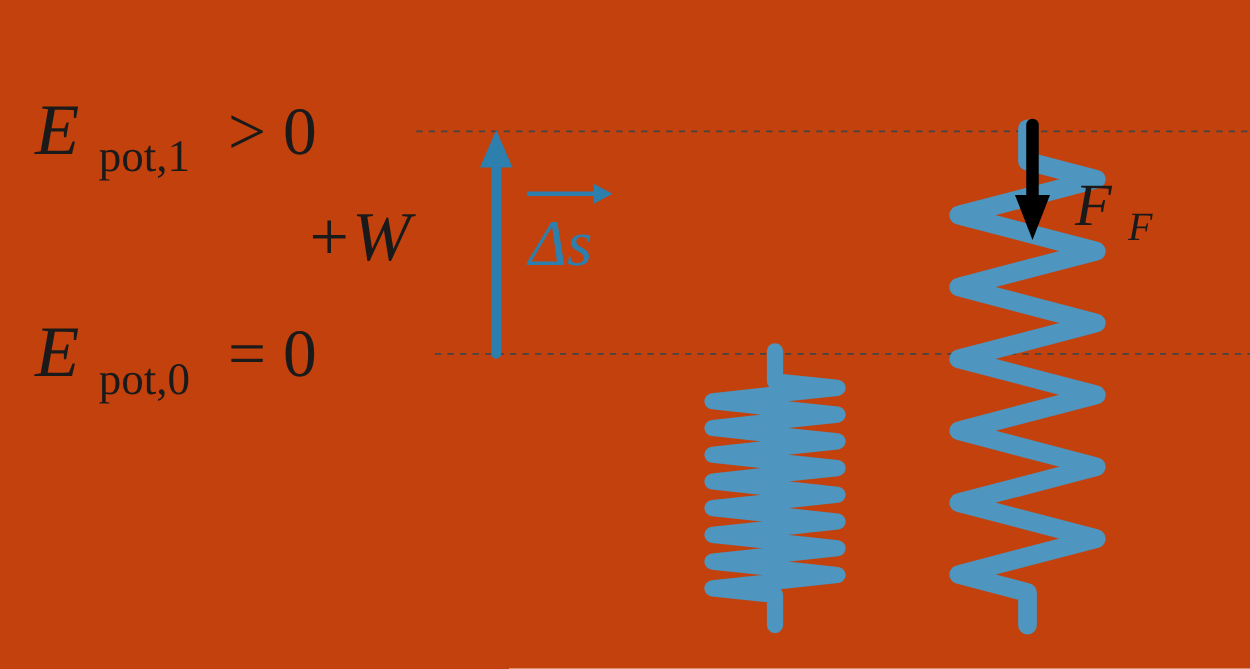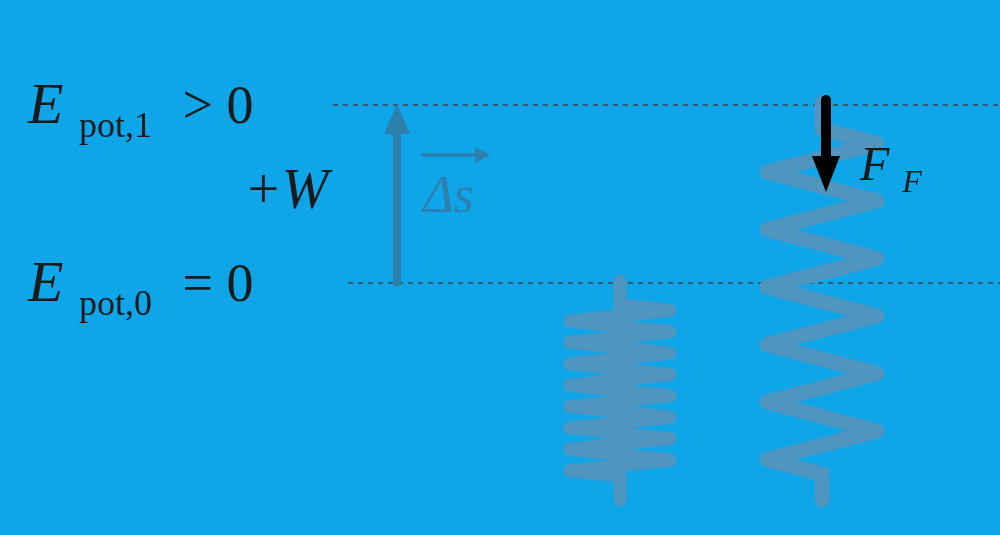--- a/index.html
+++ b/index.html
@@ -4,21 +4,21 @@
 <style>
   html, body {
     margin: 0;
     padding: 0;
     background: #ffffff;
   }
   .stage {
     position: relative;
     width: 1000px;
     height: 535px;
-    background: #0ea5e9;
+    background: #c2410c;
     overflow: hidden;
     font-family: "Liberation Serif", serif;
   }
   svg { display: block; }
   text { font-family: "Liberation Serif", serif; }
   .math-italic { font-style: italic; }
   .math-upright { font-style: normal; }
 </style>
 </head>
 <body>

